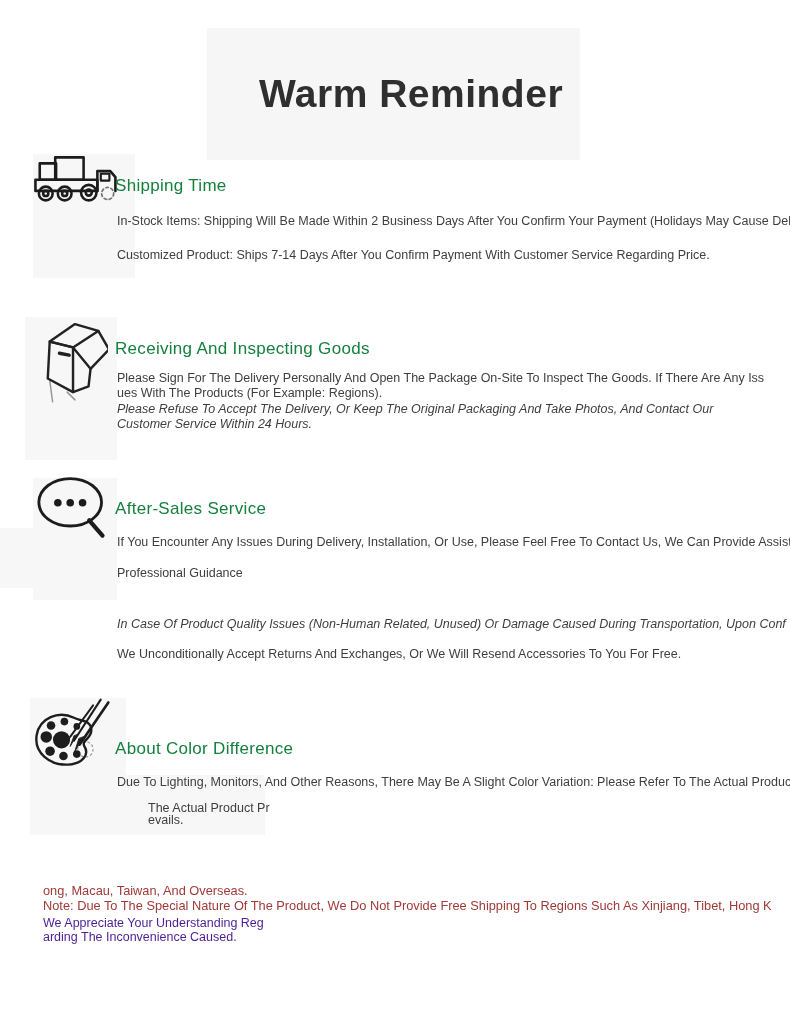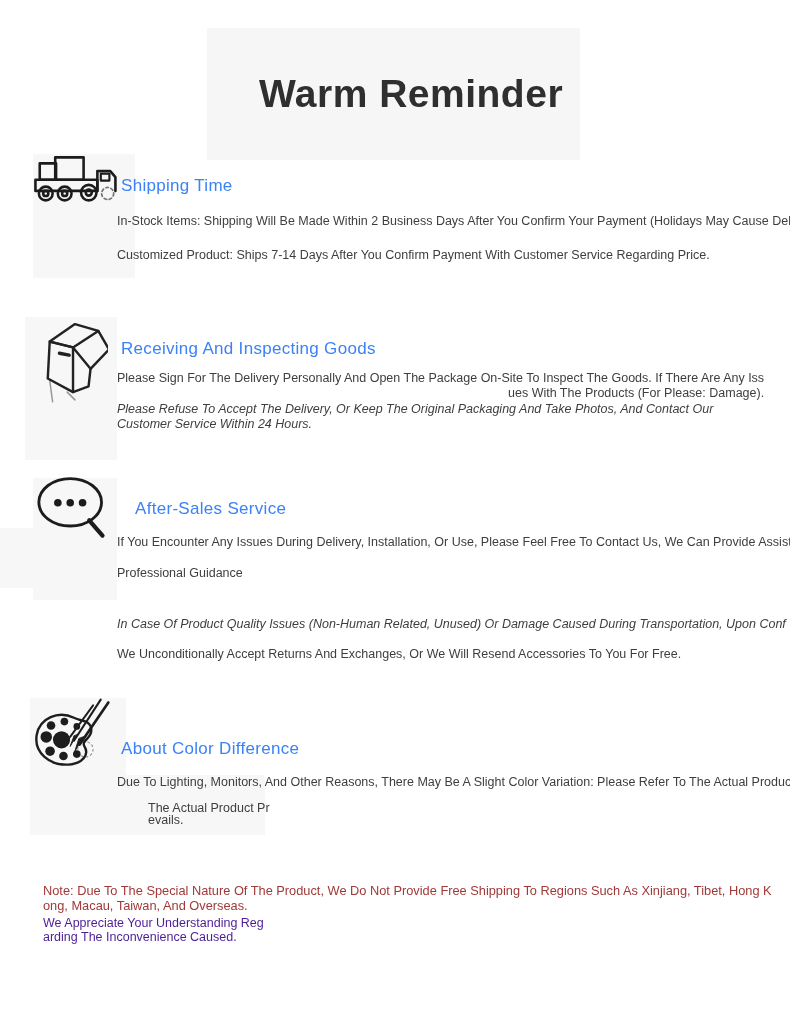--- a/index.html
+++ b/index.html
@@ -7,21 +7,21 @@
     width:790px;height:1025px;position:relative;overflow:hidden;
     background:#ffffff;font-family:"Liberation Sans",sans-serif;
   }
   .bg-patch{position:absolute;background:#f7f7f7;z-index:0;}
   .page-title{
     position:absolute;top:72px;left:0;width:822px;text-align:center;
     font-size:39px;font-weight:bold;color:#2f2f2f;letter-spacing:0.5px;z-index:2;
   }
   .section-icon{position:absolute;z-index:2;}
   .section-heading{
-    position:absolute;left:121px;font-size:17px;color:#3b82f6;
+    position:absolute;left:115px;font-size:17px;color:#15803d;
     white-space:nowrap;z-index:2;letter-spacing:0.3px;
   }
   .para{
     position:absolute;left:117px;font-size:12.5px;color:#3e3e3e;z-index:2;
   }
   .para .line{white-space:nowrap;line-height:14.5px;}
   .para.tight .line{line-height:12px;margin-left:31px;}
   .note-warning{
     position:absolute;left:43px;top:883px;font-size:12.8px;color:#a03a38;z-index:2;
   }
@@ -73,39 +73,39 @@
     <path d="M10,24 L36,6 L60,13 L34,30 Z"></path>
     <path d="M60,13 L71,32 L52,52"></path>
     <path d="M10,24 L34,30 L34,76 L8,62 Z"></path>
     <path d="M34,30 L52,52 L50,70 L34,76"></path>
     <path d="M20,36 L30,38" stroke-width="3.5"></path>
     <path d="M10,64 L13,86" opacity="0.45" stroke-width="1.5"></path>
     <path d="M28,76 L36,84" opacity="0.45" stroke-width="1.5"></path>
   </g>
 </svg>
 <div class="section-heading" style="top:339px;">Receiving And Inspecting Goods</div>
-<div class="para" style="top:371px;text-align:right;">
+<div class="para" style="top:371px;">
   <div class="line">Please Sign For The Delivery Personally And Open The Package On-Site To Inspect The Goods. If There Are Any Iss</div>
-  <div class="line">ues With The Products (For Please: Damage).</div>
+  <div class="line">ues With The Products (For Example: Regions).</div>
 </div>
 <div class="para" style="top:402px;font-style:italic;">
   <div class="line">Please Refuse To Accept The Delivery, Or Keep The Original Packaging And Take Photos, And Contact Our</div>
   <div class="line">Customer Service Within 24 Hours.</div>
 </div>
 
 <svg class="section-icon" style="left:36px;top:476px;" width="76" height="64" viewBox="0 0 80 66">
   <g stroke="#1c1c1c" stroke-linecap="round">
     <ellipse cx="36" cy="27" rx="33" ry="25" fill="none" stroke-width="3"></ellipse>
     <circle cx="23" cy="27.5" r="4" fill="#1c1c1c" stroke="none"></circle>
     <circle cx="36" cy="27.5" r="4" fill="#1c1c1c" stroke="none"></circle>
     <circle cx="49" cy="27.5" r="4" fill="#1c1c1c" stroke="none"></circle>
     <path d="M56,46 L70,62" fill="none" stroke-width="4.5"></path>
   </g>
 </svg>
-<div class="section-heading" style="top:499px;margin-left:14px;">After-Sales Service</div>
+<div class="section-heading" style="top:499px;">After-Sales Service</div>
 <div class="para" style="top:535px;">
   <div class="line">If You Encounter Any Issues During Delivery, Installation, Or Use, Please Feel Free To Contact Us, We Can Provide Assista</div>
 </div>
 <div class="para" style="top:566px;">
   <div class="line">Professional Guidance</div>
 </div>
 <div class="para" style="top:617px;font-style:italic;">
   <div class="line">In Case Of Product Quality Issues (Non-Human Related, Unused) Or Damage Caused During Transportation, Upon Conf</div>
 </div>
 <div class="para" style="top:647px;">
@@ -134,19 +134,19 @@
 <div class="section-heading" style="top:739px;">About Color Difference</div>
 <div class="para" style="top:775px;text-align:center;">
   <div class="line">Due To Lighting, Monitors, And Other Reasons, There May Be A Slight Color Variation: Please Refer To The Actual Produc</div>
 </div>
 <div class="para tight" style="top:802px;">
   <div class="line">The Actual Product Pr</div>
   <div class="line">evails.</div>
 </div>
 
 <div class="note-warning">
+  <div class="line">ong, Macau, Taiwan, And Overseas.</div>
   <div class="line">Note: Due To The Special Nature Of The Product, We Do Not Provide Free Shipping To Regions Such As Xinjiang, Tibet, Hong K</div>
-  <div class="line">ong, Macau, Taiwan, And Overseas.</div>
 </div>
 <div class="note-followup">
   <div class="line">We Appreciate Your Understanding Reg</div>
   <div class="line">arding The Inconvenience Caused.</div>
 </div>
 
 </body></html>

